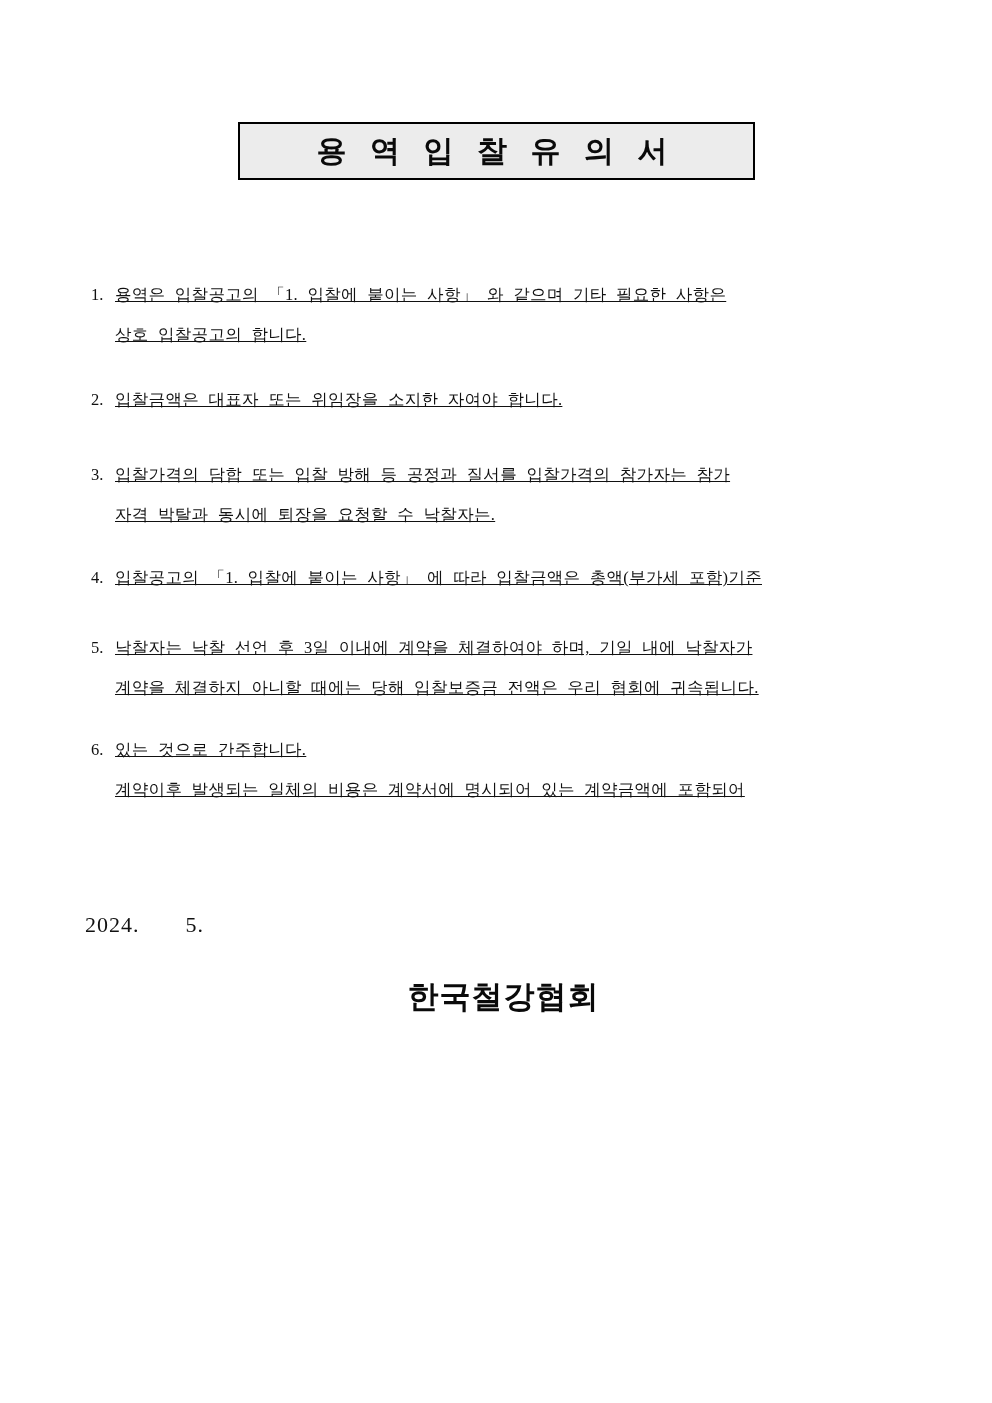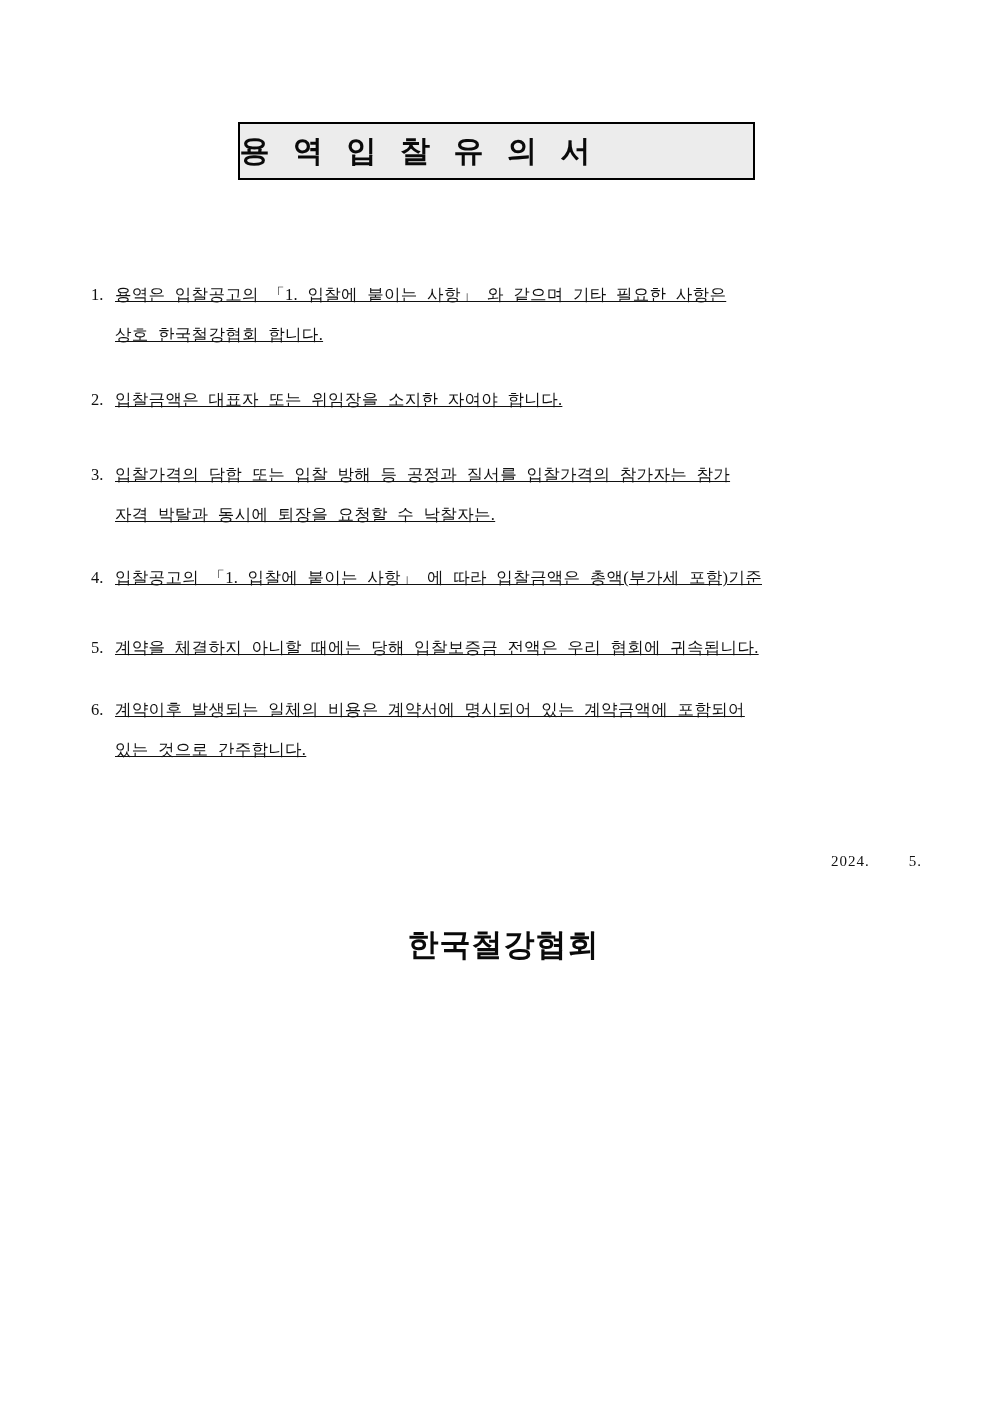--- a/index.html
+++ b/index.html
@@ -15,20 +15,21 @@
     overflow: hidden;
   }
   .title-box {
     width: 517px;
     height: 58px;
     margin: 122px auto 0 auto;
     background: #ececec;
     border: 2px solid #000000;
     display: flex;
     align-items: center;
+    justify-content: center;
   }
   .title-text {
     font-size: 30px;
     font-weight: bold;
     letter-spacing: 8px;
     white-space: pre;
     color: #0a0a0a;
   }
   .content {
     margin: 95px 70px 0 85px;
@@ -46,29 +47,29 @@
     word-spacing: 0;
   }
   .item .lines { flex: 1 1 auto; text-decoration: underline; }
   .item-1 { margin-top: 30px; }
   .item-2 { margin-top: 25px; }
   .item-3 { margin-top: 35px; }
   .item-4 { margin-top: 23px; }
   .item-5 { margin-top: 30px; }
   .item-6 { margin-top: 22px; }
   .date-line {
-    margin-top: 77px;
-    text-align: right;
-    font-size: 15px;
+    margin-top: 101px;
+    text-align: left;
+    font-size: 22px;
     line-height: 28px;
     white-space: pre;
     letter-spacing: 1px;
   }
   .org-line {
-    margin-top: 50px;
+    margin-top: 38px;
     text-align: center;
     font-size: 31px;
     font-weight: bold;
     line-height: 40px;
     letter-spacing: 1px;
     color: #0a0a0a;
   }
 </style>
 </head>
 <body>
@@ -79,21 +80,21 @@
     <span class="title-text">용 역 입 찰 유 의 서</span>
   </div>
 
   <div class="content">
 
 
     <div class="item item-1">
       <span class="num">1.</span>
       <span class="lines">
         <span style="display:block">용역은 입찰공고의 「1. 입찰에 붙이는 사항」 와 같으며 기타 필요한 사항은</span>
-        <span style="display:block">상호 한국철강협회 합니다.</span>
+        <span style="display:block">상호 입찰공고의 합니다.</span>
       </span>
     </div>
 
     <div class="item item-2">
       <span class="num">2.</span>
       <span class="lines">
         <span style="display:block">입찰금액은 대표자 또는 위임장을 소지한 자여야 합니다.</span>
       </span>
     </div>
 
@@ -108,29 +109,30 @@
     <div class="item item-4">
       <span class="num">4.</span>
       <span class="lines">
         <span style="display:block">입찰공고의 「1. 입찰에 붙이는 사항」 에 따라 입찰금액은 총액(부가세 포함)기준</span>
       </span>
     </div>
 
     <div class="item item-5">
       <span class="num">5.</span>
       <span class="lines">
+        <span style="display:block">낙찰자는 낙찰 선언 후 3일 이내에 계약을 체결하여야 하며, 기일 내에 낙찰자가</span>
         <span style="display:block">계약을 체결하지 아니할 때에는 당해 입찰보증금 전액은 우리 협회에 귀속됩니다.</span>
       </span>
     </div>
 
     <div class="item item-6">
       <span class="num">6.</span>
       <span class="lines">
+        <span style="display:block">있는 것으로 간주합니다.</span>
         <span style="display:block">계약이후 발생되는 일체의 비용은 계약서에 명시되어 있는 계약금액에 포함되어</span>
-        <span style="display:block">있는 것으로 간주합니다.</span>
       </span>
     </div>
 
     <div class="date-line">2024.    5.</div>
 
     <div class="org-line">한국철강협회</div>
 
   </div>
 
 </div>

